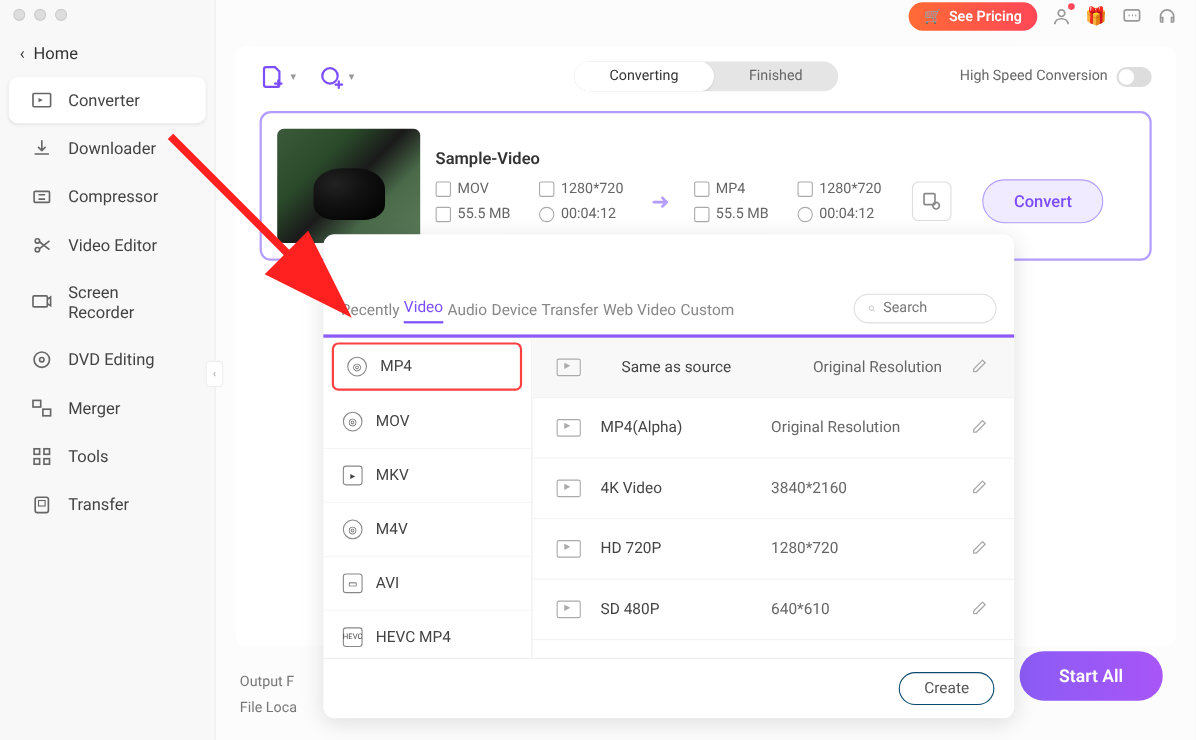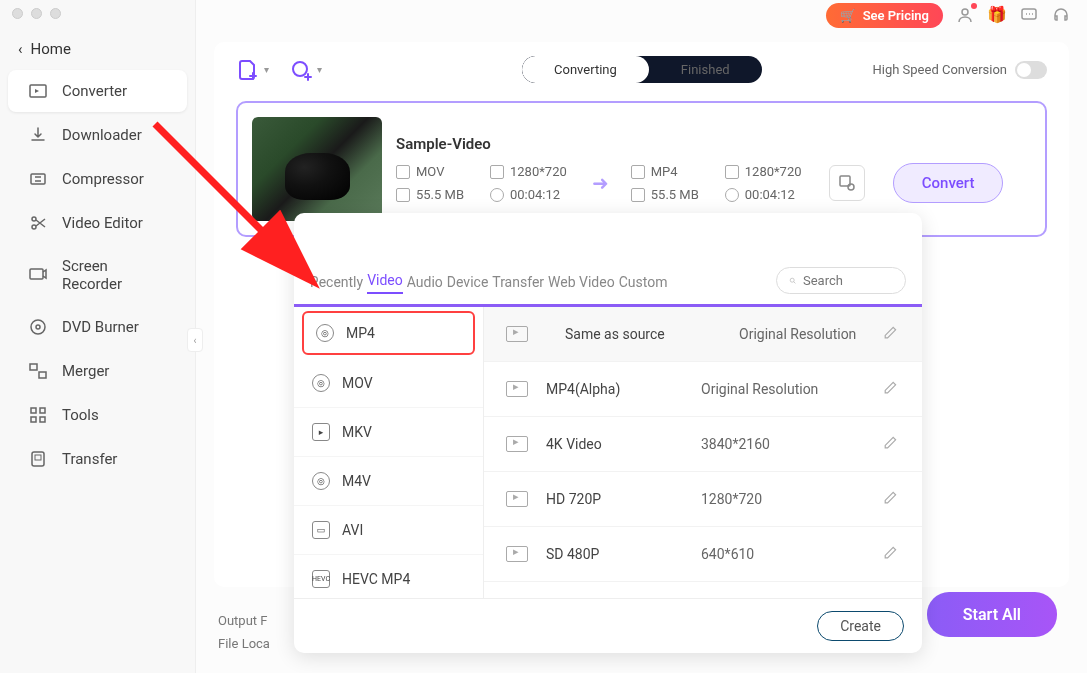--- a/index.html
+++ b/index.html
@@ -19,21 +19,21 @@
 .topbar { height: 30px; display: flex; justify-content: flex-end; align-items: center; padding: 0 16px; gap: 12px; }
 .see-pricing { background: linear-gradient(90deg, #ff6b35, #ff4757); color: #fff; border: none; border-radius: 14px; padding: 5px 14px; font-size: 13px; font-weight: 600; display: flex; align-items: center; gap: 6px; cursor: pointer; }
 .topbar-icon { width: 20px; height: 20px; color: #999; cursor: pointer; position: relative; }
 .red-dot { position: absolute; top: -2px; right: -2px; width: 6px; height: 6px; background: #ff4757; border-radius: 50%; }
 
 .card { background: #fff; margin: 12px 18px; border-radius: 10px; padding: 14px 22px; flex: 1; display: flex; flex-direction: column; }
 .card-header { display: flex; align-items: center; gap: 20px; }
 .hdr-btn { display: flex; align-items: center; gap: 4px; cursor: pointer; }
 .hdr-icon { width: 24px; height: 24px; color: #7c4dff; }
 .chevron { font-size: 10px; color: #999; }
-.seg-control { margin-left: 180px; display: flex; background: #0f172a; border-radius: 20px; overflow: hidden; align-items: flex-end; }
+.seg-control { margin-left: 180px; display: flex; background: #e5e5e5; border-radius: 20px; overflow: hidden; align-items: flex-end; }
 .seg-btn { padding: 6px 32px; font-size: 13px; border: none; background: transparent; cursor: pointer; color: #666; }
 .seg-btn.active { background: #fff; border-radius: 20px; box-shadow: 0 1px 2px rgba(0,0,0,0.1); color: #333; }
 .hsc { margin-left: auto; display: flex; align-items: center; gap: 8px; font-size: 13px; color: #666; }
 .toggle { width: 32px; height: 18px; background: #ddd; border-radius: 9px; position: relative; cursor: pointer; }
 .toggle::after { content: ''; position: absolute; left: 2px; top: 2px; width: 14px; height: 14px; background: #fff; border-radius: 50%; }
 
 .video-card { border: 2px solid #b39dff; border-radius: 10px; padding: 14px; margin-top: 18px; display: flex; gap: 14px; align-items: center; }
 .thumb { width: 130px; height: 104px; background: linear-gradient(135deg, #3a5a3a 0%, #2a4a2a 30%, #1a1a1a 50%, #4a6a4a 70%, #5a7a5a 100%); border-radius: 6px; position: relative; }
 .thumb::after { content: ''; position: absolute; left: 25%; top: 35%; width: 50%; height: 45%; background: radial-gradient(ellipse at 30% 30%, #222 0%, #111 40%, #000 100%); border-radius: 40% 40% 30% 30%; }
 .video-info { flex: 1; }
@@ -140,21 +140,21 @@
       </span>
     <span>Screen Recorder</span>
   </div>
   <div class="sidebar-item">
     <span class="sidebar-icon">
         <svg width="20" height="20" viewBox="0 0 20 20">
           <circle cx="10" cy="10" r="7" fill="none" stroke="currentColor" stroke-width="1.5"></circle>
           <circle cx="10" cy="10" r="2" fill="none" stroke="currentColor" stroke-width="1.5"></circle>
         </svg>
       </span>
-    <span>DVD Burner</span>
+    <span>DVD Editing</span>
   </div>
   <div class="sidebar-item">
     <span class="sidebar-icon">
         <svg width="20" height="20" viewBox="0 0 20 20">
           <rect x="2" y="3" width="7" height="6" fill="none" stroke="currentColor" stroke-width="1.5"></rect>
           <rect x="11" y="11" width="7" height="6" fill="none" stroke="currentColor" stroke-width="1.5"></rect>
         </svg>
       </span>
     <span>Merger</span>
   </div>

